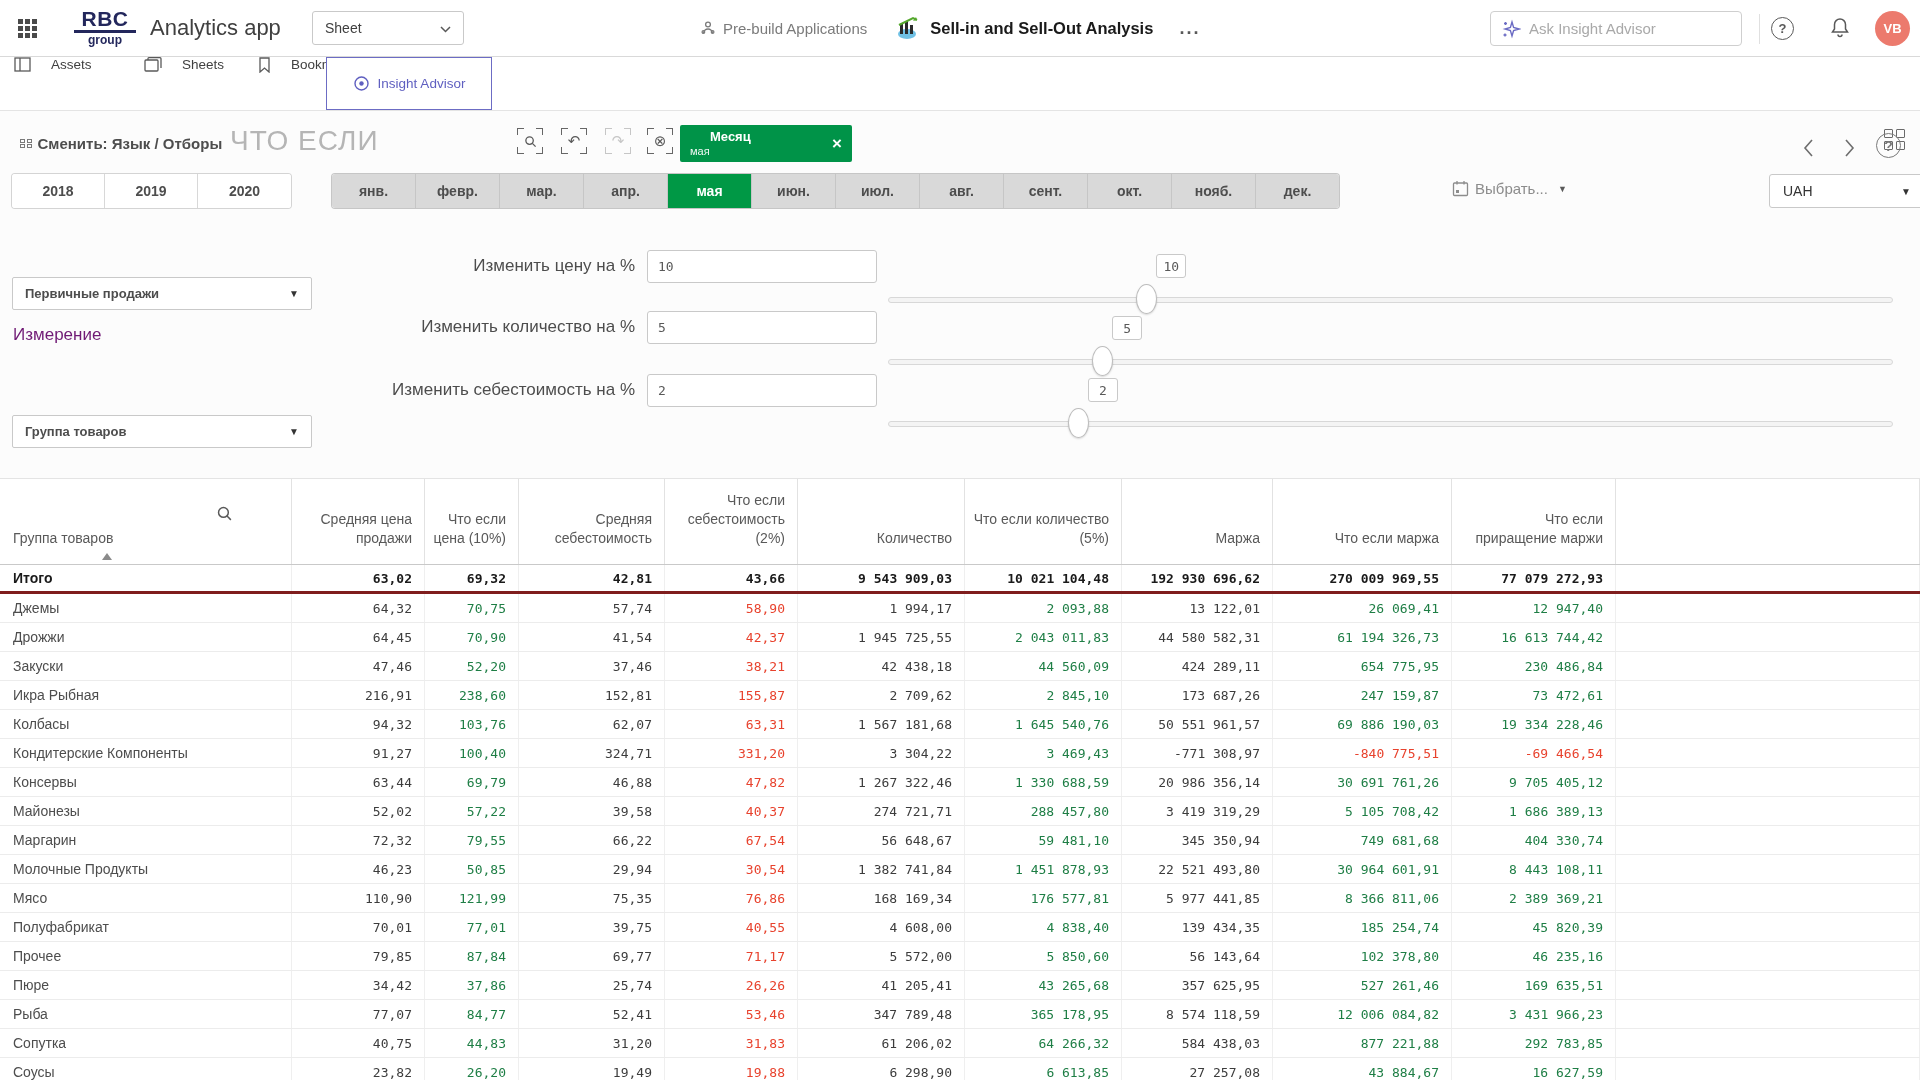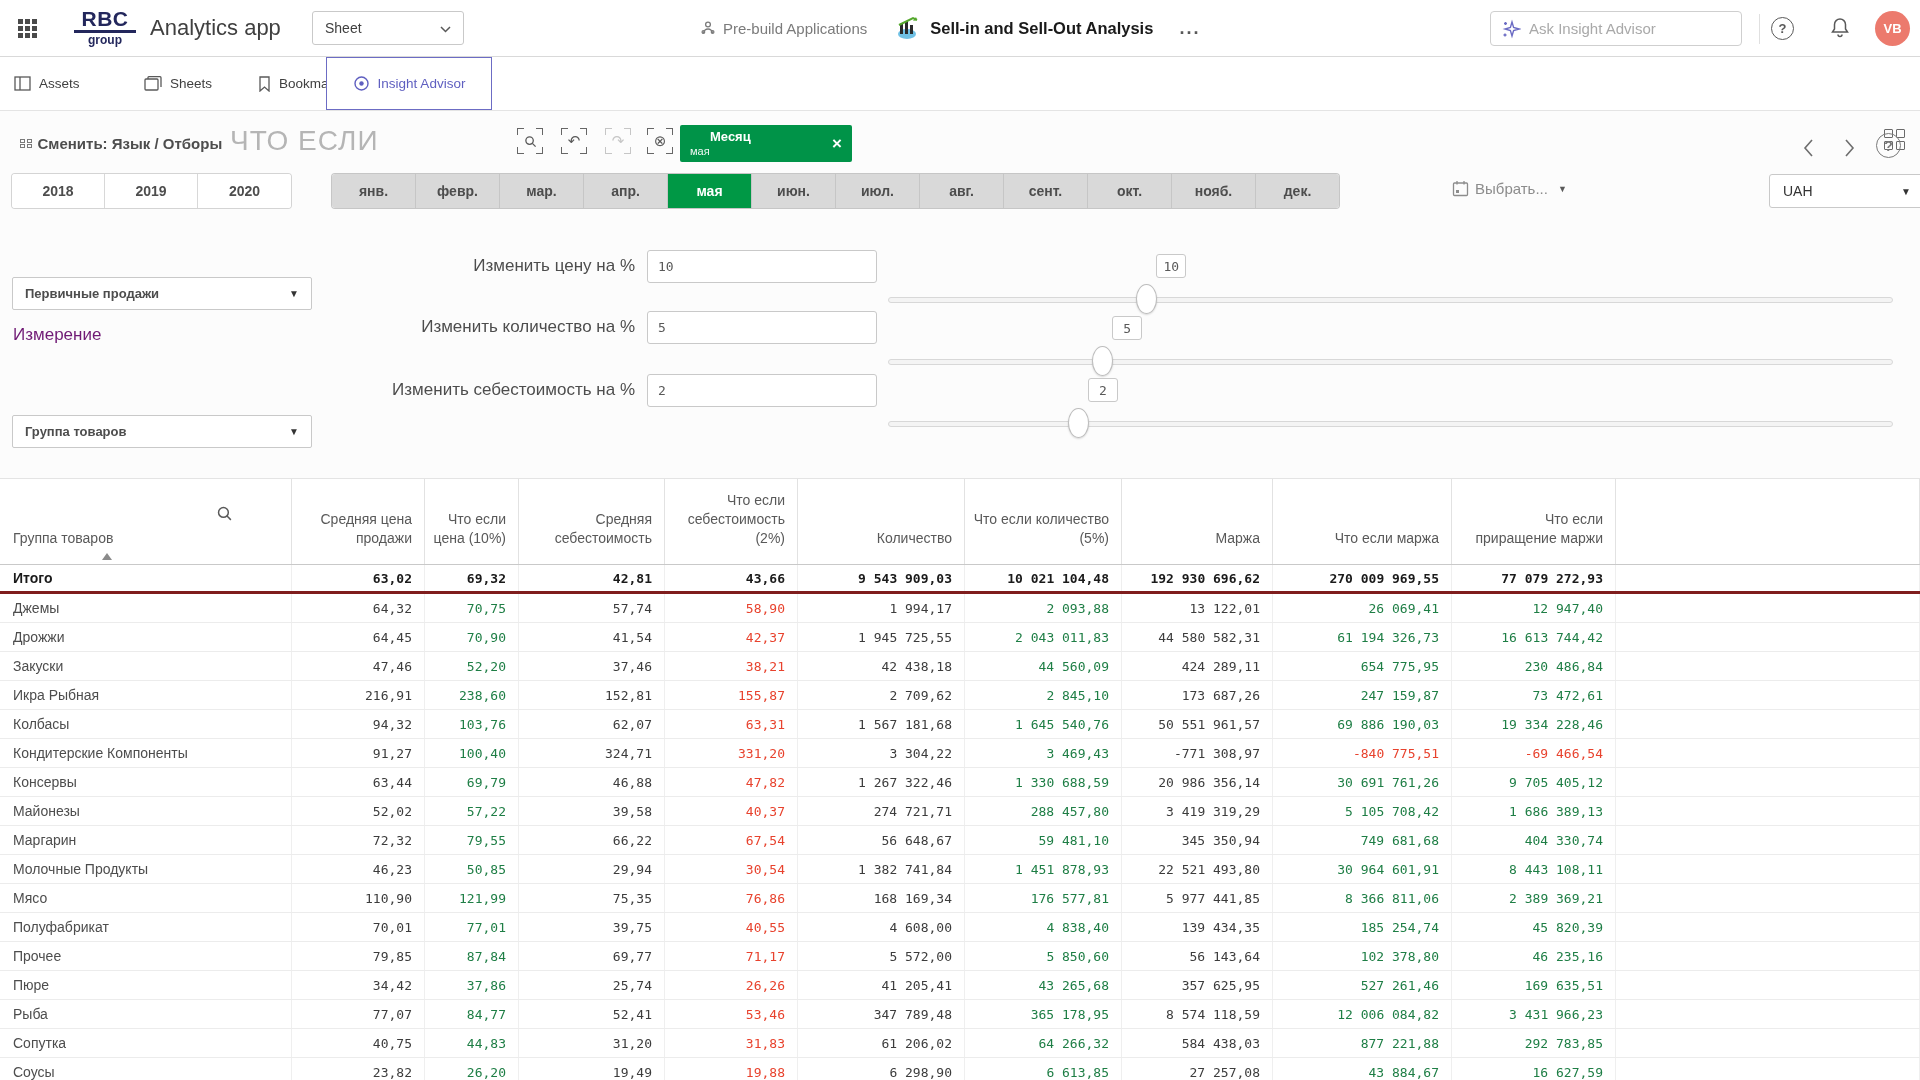--- a/index.html
+++ b/index.html
@@ -36,21 +36,21 @@
     border-radius:50%; display:flex; align-items:center; justify-content:center; font-size:13px; font-weight:bold;
     color:#595959; cursor:pointer; }
   .bell { position:absolute; left:1829px; top:16px; cursor:pointer; }
   .avatar { position:absolute; left:1875px; top:11px; width:35px; height:35px; border-radius:50%;
     background:#ec7a6d; color:#fff; font-size:13px; font-weight:bold; display:flex; align-items:center;
     justify-content:center; cursor:pointer; }
 
   
   .tbar { position:absolute; top:57px; left:0; width:1920px; height:54px; background:#fff;
     border-bottom:1px solid #e4e4e4; }
-  .tab { position:absolute; top:0; height:53px; display:flex; align-items:center; gap:8px;
+  .tab { position:absolute; top:0; height:53px; display:flex; align-items:flex-start; gap:20px;
     font-size:13.5px; color:#404040; cursor:pointer; }
   .tab svg { flex:0 0 auto; }
   .ia-box { position:absolute; left:326px; top:0; width:166px; height:53px; border:1px solid #6c6cc4;
     background:#fff; display:flex; align-items:center; justify-content:center; gap:8px;
     color:#5f5fc0; font-size:13.5px; cursor:pointer; }
   .selicon { position:absolute; top:71px; width:26px; height:26px; cursor:pointer; }
   .selicon .c { position:absolute; width:7px; height:7px; }
   .selicon .tl { top:0; left:0; border-top:1.6px solid #666; border-left:1.6px solid #666; }
   .selicon .tr { top:0; right:0; border-top:1.6px solid #666; border-right:1.6px solid #666; }
   .selicon .bl { bottom:0; left:0; border-bottom:1.6px solid #666; border-left:1.6px solid #666; }

